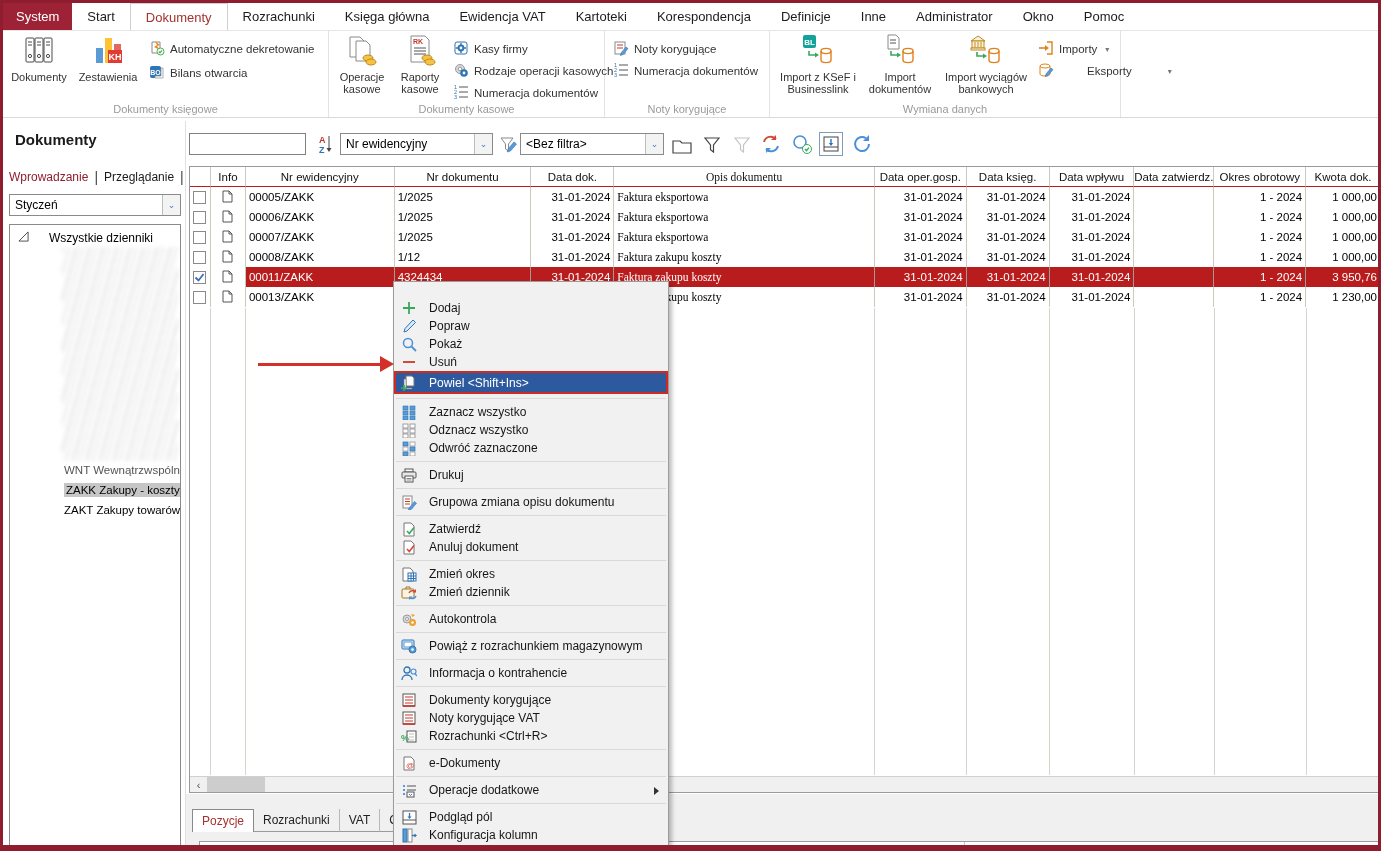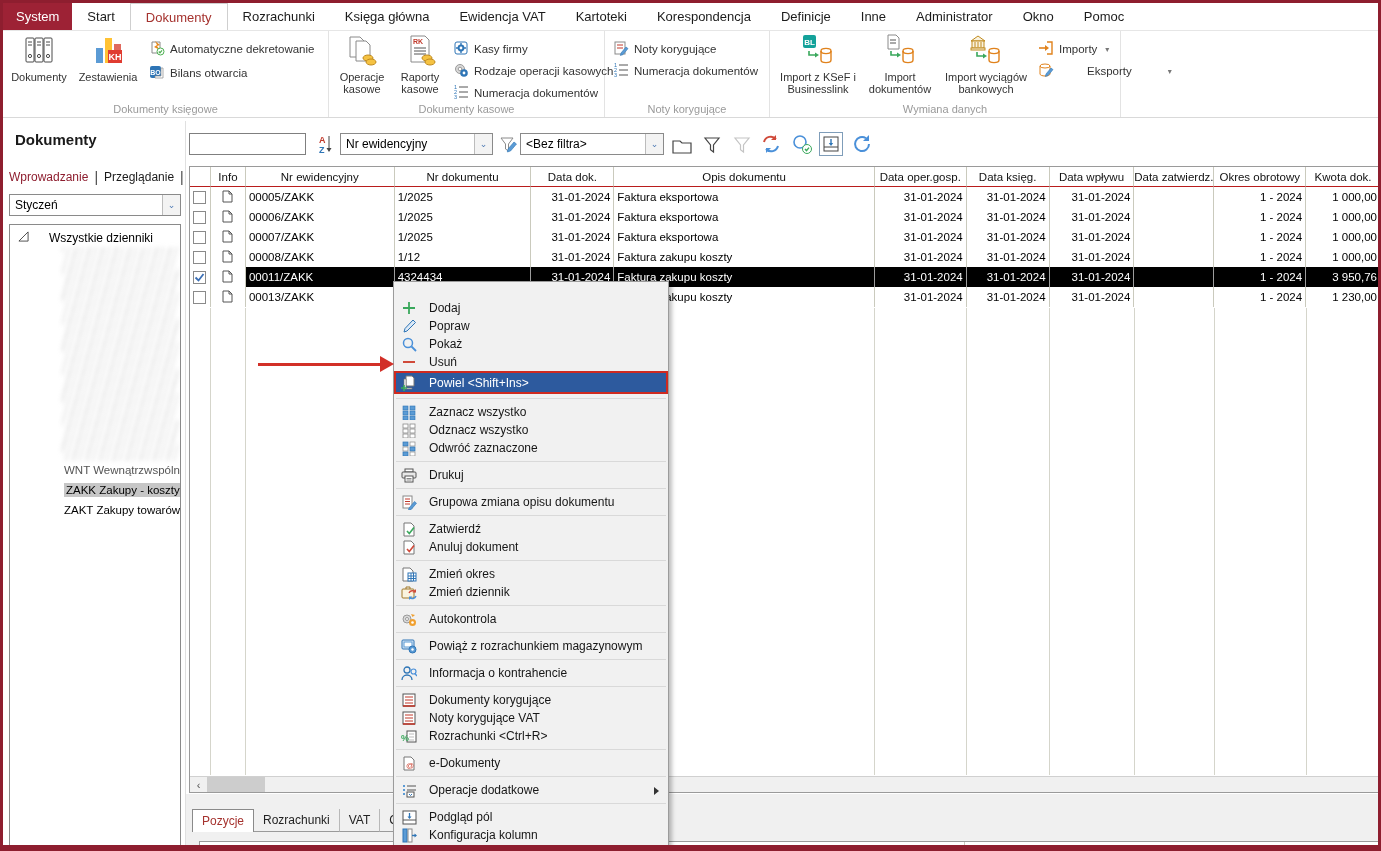--- a/index.html
+++ b/index.html
@@ -59,23 +59,23 @@
 
   
   .gridbox { position:absolute; left:186px; top:163px; width:1192px; height:627px;
              border:1px solid #9a9a9a; background:#fff; }
   .grow { display:flex; height:20px; }
   .cell { height:20px; border-right:1px solid #cacabd; display:flex; align-items:center;
           padding:0 3px; font-size:11.5px; color:#000; white-space:nowrap; overflow:hidden; }
   .hd .cell { justify-content:center; border-bottom:1px solid #b91c1c; color:#111; }
   .num { justify-content:flex-end; }
   .c0{width:21px;} .c1{width:35px; justify-content:center;} .c2{width:149px;} .c3{width:137px;}
-  .c4{width:83px;} .c5{width:261px;} .c6{width:92px;} .c7{width:83px;} .c8{width:85px;}
+  .c4{width:83px;} .c5{width:261px;font-family:Liberation Serif, serif;} .c6{width:92px;} .c7{width:83px;} .c8{width:85px;}
   .c9{width:80px;} .c10{width:92px;} .c11{width:74px; border-right:none;}
-  .sel-row .cell { background:#000000; color:#fff; border-right-color:#9c9c9c; }
+  .sel-row .cell { background:#b91c1c; color:#fff; border-right-color:#9c9c9c; }
   .sel-row .c0, .sel-row .c1 { background:#fff; color:#000; border-right-color:#cacabd; }
   .gfill { position:absolute; left:0; right:0; top:141px; bottom:17px; display:flex; }
   .gfill div { border-right:1px solid #d5d5cb; height:100%; }
   .cb { width:13px; height:13px; border:1px solid #8a8a8a; background:#fff; display:flex;
         align-items:center; justify-content:center; }
   .hscroll { position:absolute; left:0; right:0; bottom:0; height:16px; background:#f0f0f0;
              border-top:1px solid #d0d0d0; display:flex; align-items:stretch; }
   .sbtn { width:17px; display:flex; align-items:center; justify-content:center; color:#555; font-size:11px; }
   .sthumb { width:58px; background:#cdcdcd; }
 

